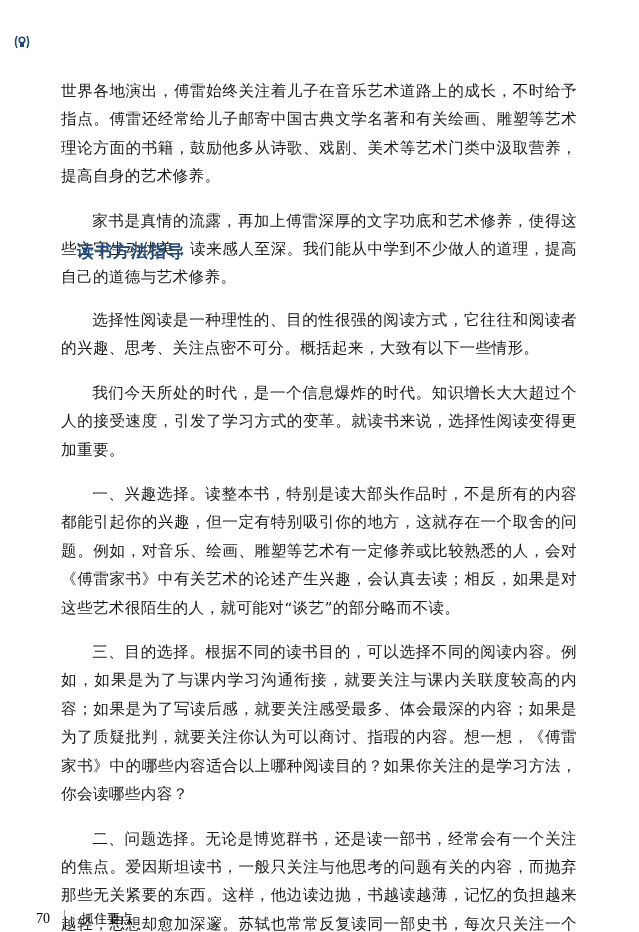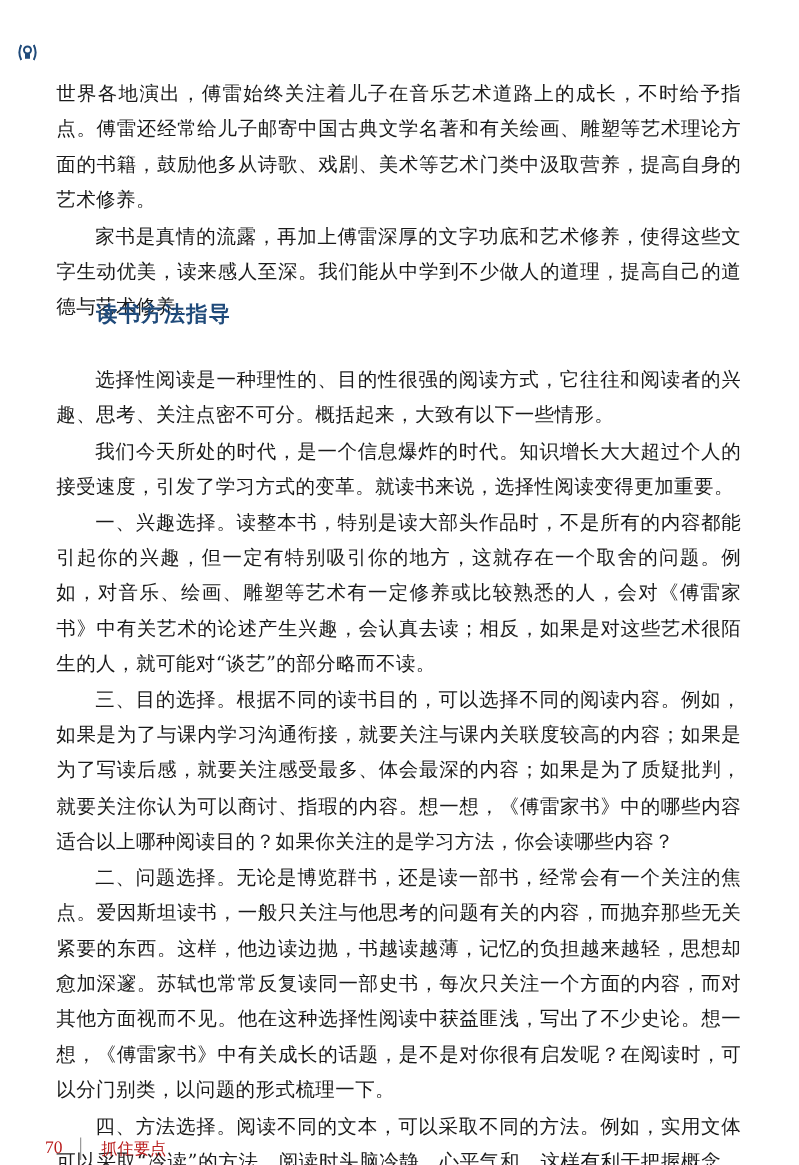--- a/index.html
+++ b/index.html
@@ -23,40 +23,40 @@
     .body-text {
       position: absolute;
       left: 45px;
       width: 548px;
       font-size: 15.6px;
       line-height: 28.4px;
       letter-spacing: 0.35px;
       text-align: justify;
       text-justify: inter-ideograph;
     }
-    .body-text p { margin: 0; }
+    .body-text p { margin: 16px; }
     .indent { text-indent: 2em; }
     #top-block { top: 61px; }
     .section-heading {
       position: absolute;
       left: 77px;
       top: 240px;
       font-family: Liberation Serif, serif;
       font-weight: bold;
       font-size: 17px;
       color: #1f4a7a;
       letter-spacing: 1px;
     }
     #main-block { top: 290px; }
     .footer {
       position: absolute;
       left: 36px;
       top: 910px;
       font-size: 13px;
-      color: #b91c1c;
+      color: #000000;
       display: flex;
       align-items: center;
     }
     .footer .page-num { font-family: "Liberation Serif", serif; font-size: 14px; }
     .footer .divider {
       display: inline-block;
       width: 1px;
       height: 18px;
       background: #9a9a9a;
       margin: 0 16px 0 14px;

